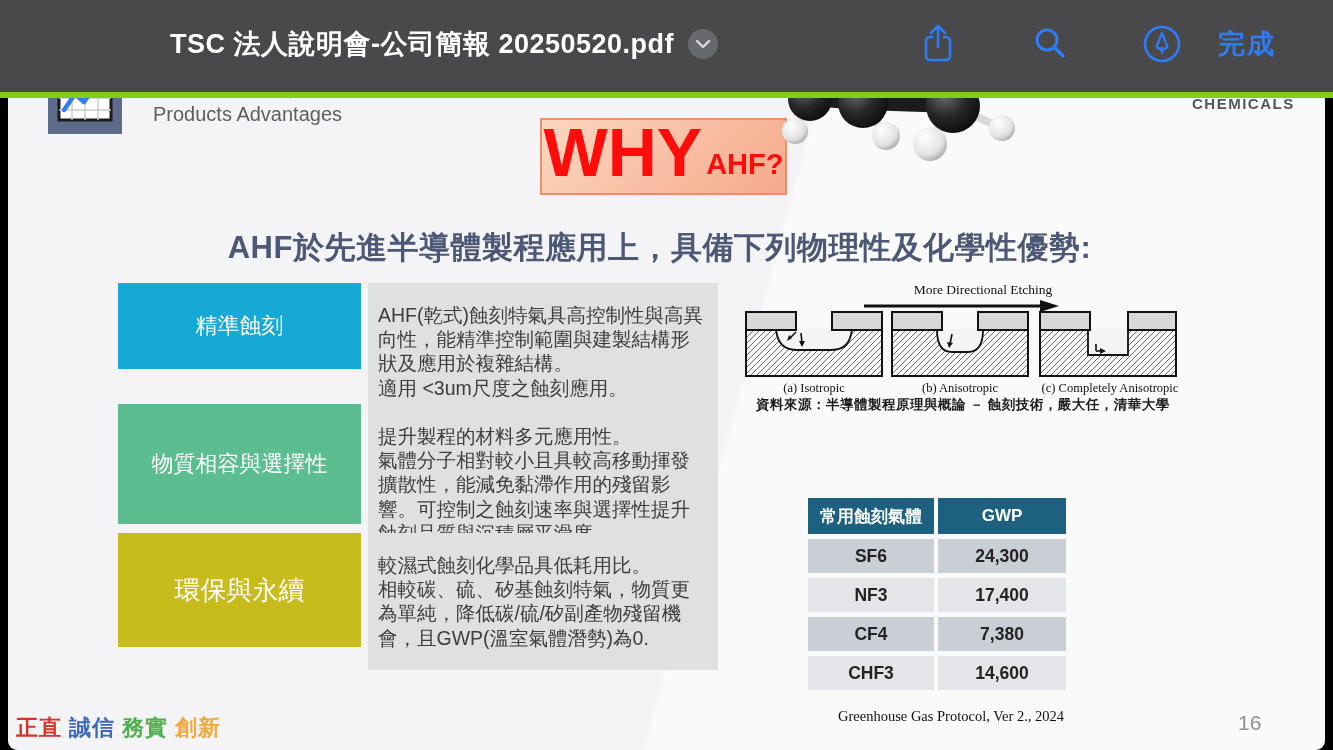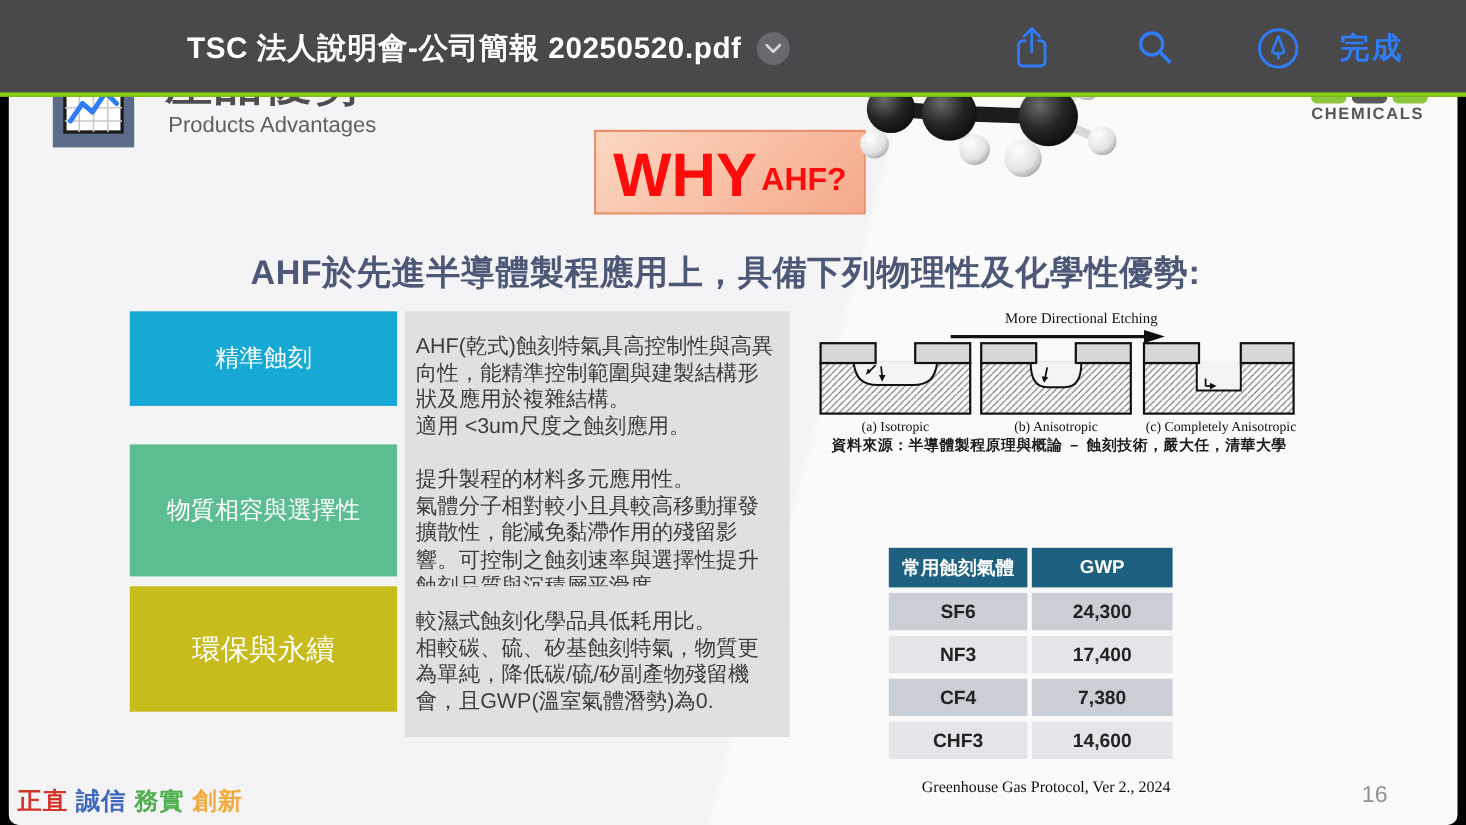--- a/index.html
+++ b/index.html
@@ -25,21 +25,21 @@
   .logo-blocks span { width:32px; height:24px; border-radius:5px; }
   .lb-g { background:#8dc63f; } .lb-d { background:#58595b; }
   .logo-text { margin-top:1px; font-size:15px; font-weight:bold; letter-spacing:1.5px;
                color:#55565a; }
 
   
   .why { position:absolute; left:532px; top:118px; width:247px; height:77px;
          background:linear-gradient(135deg,#fbd7c0 0%,#f5a98b 100%);
          border:2px solid #e98f6c; display:flex; align-items:flex-end; justify-content:center;
          padding-bottom:8px; }
-  .why-main { font-size:56px; line-height:.95; font-weight:bold; color:#fe0b0b; }
+  .why-main { font-size:68px; line-height:.95; font-weight:bold; color:#fe0b0b; }
   .why-sub  { font-size:29px; font-weight:bold; color:#fe0b0b; margin:0 0 4px 4px; }
 
   .molecule { position:absolute; left:762px; top:36px; }
 
   
   .heading { position:absolute; left:0; top:227px; width:1215px; text-align:center;
              font-size:31px; font-weight:bold; color:#4d5877; letter-spacing:.5px;margin-left:44px; }
 
   
   .adv-label { position:absolute; left:110px; width:243px; color:#fff; display:flex;
@@ -72,22 +72,22 @@
              font-size:14.5px; line-height:1.32; color:#111; }
   .tbl-src .l2 { padding-left:78px; }
 
   .page-no { position:absolute; left:1230px; top:711px; font-size:21px; color:#8f9193; }
 
   .motto { position:absolute; left:8px; top:713px; font-size:22px; font-weight:bold;
            letter-spacing:1px; }
   .motto span { margin-right:7px; }
 
   
-  .toolbar { position:absolute; left:0; top:0; width:1333px; height:88px; background:#49494b;
-             border-bottom:4px solid #84cc16; z-index:50; display:flex; align-items:center; }
+  .toolbar { position:absolute; left:0; top:0; width:1333px; height:98px; background:#49494b;
+             border-bottom:6px solid #84cc16; z-index:50; display:flex; align-items:center; }
   .tb-title-wrap { position:absolute; left:170px; top:0; height:88px; display:flex;
                    align-items:center; gap:14px; cursor:default; }
   .tb-title { color:#fff; font-size:27px; font-weight:bold; letter-spacing:.5px; }
   .tb-chevron { width:30px; height:30px; border-radius:50%; background:#67696e;
                 display:flex; align-items:center; justify-content:center; }
   .tb-icon { position:absolute; top:0; height:88px; display:flex; align-items:center;
              justify-content:center; width:56px; cursor:pointer; }
   .tb-share { left:910px; } .tb-search { left:1022px; } .tb-markup { left:1134px; }
   .tb-done { position:absolute; left:1218px; top:0; height:88px; display:flex;
              align-items:center; color:#2f7cf6; font-size:27px; font-weight:bold;

